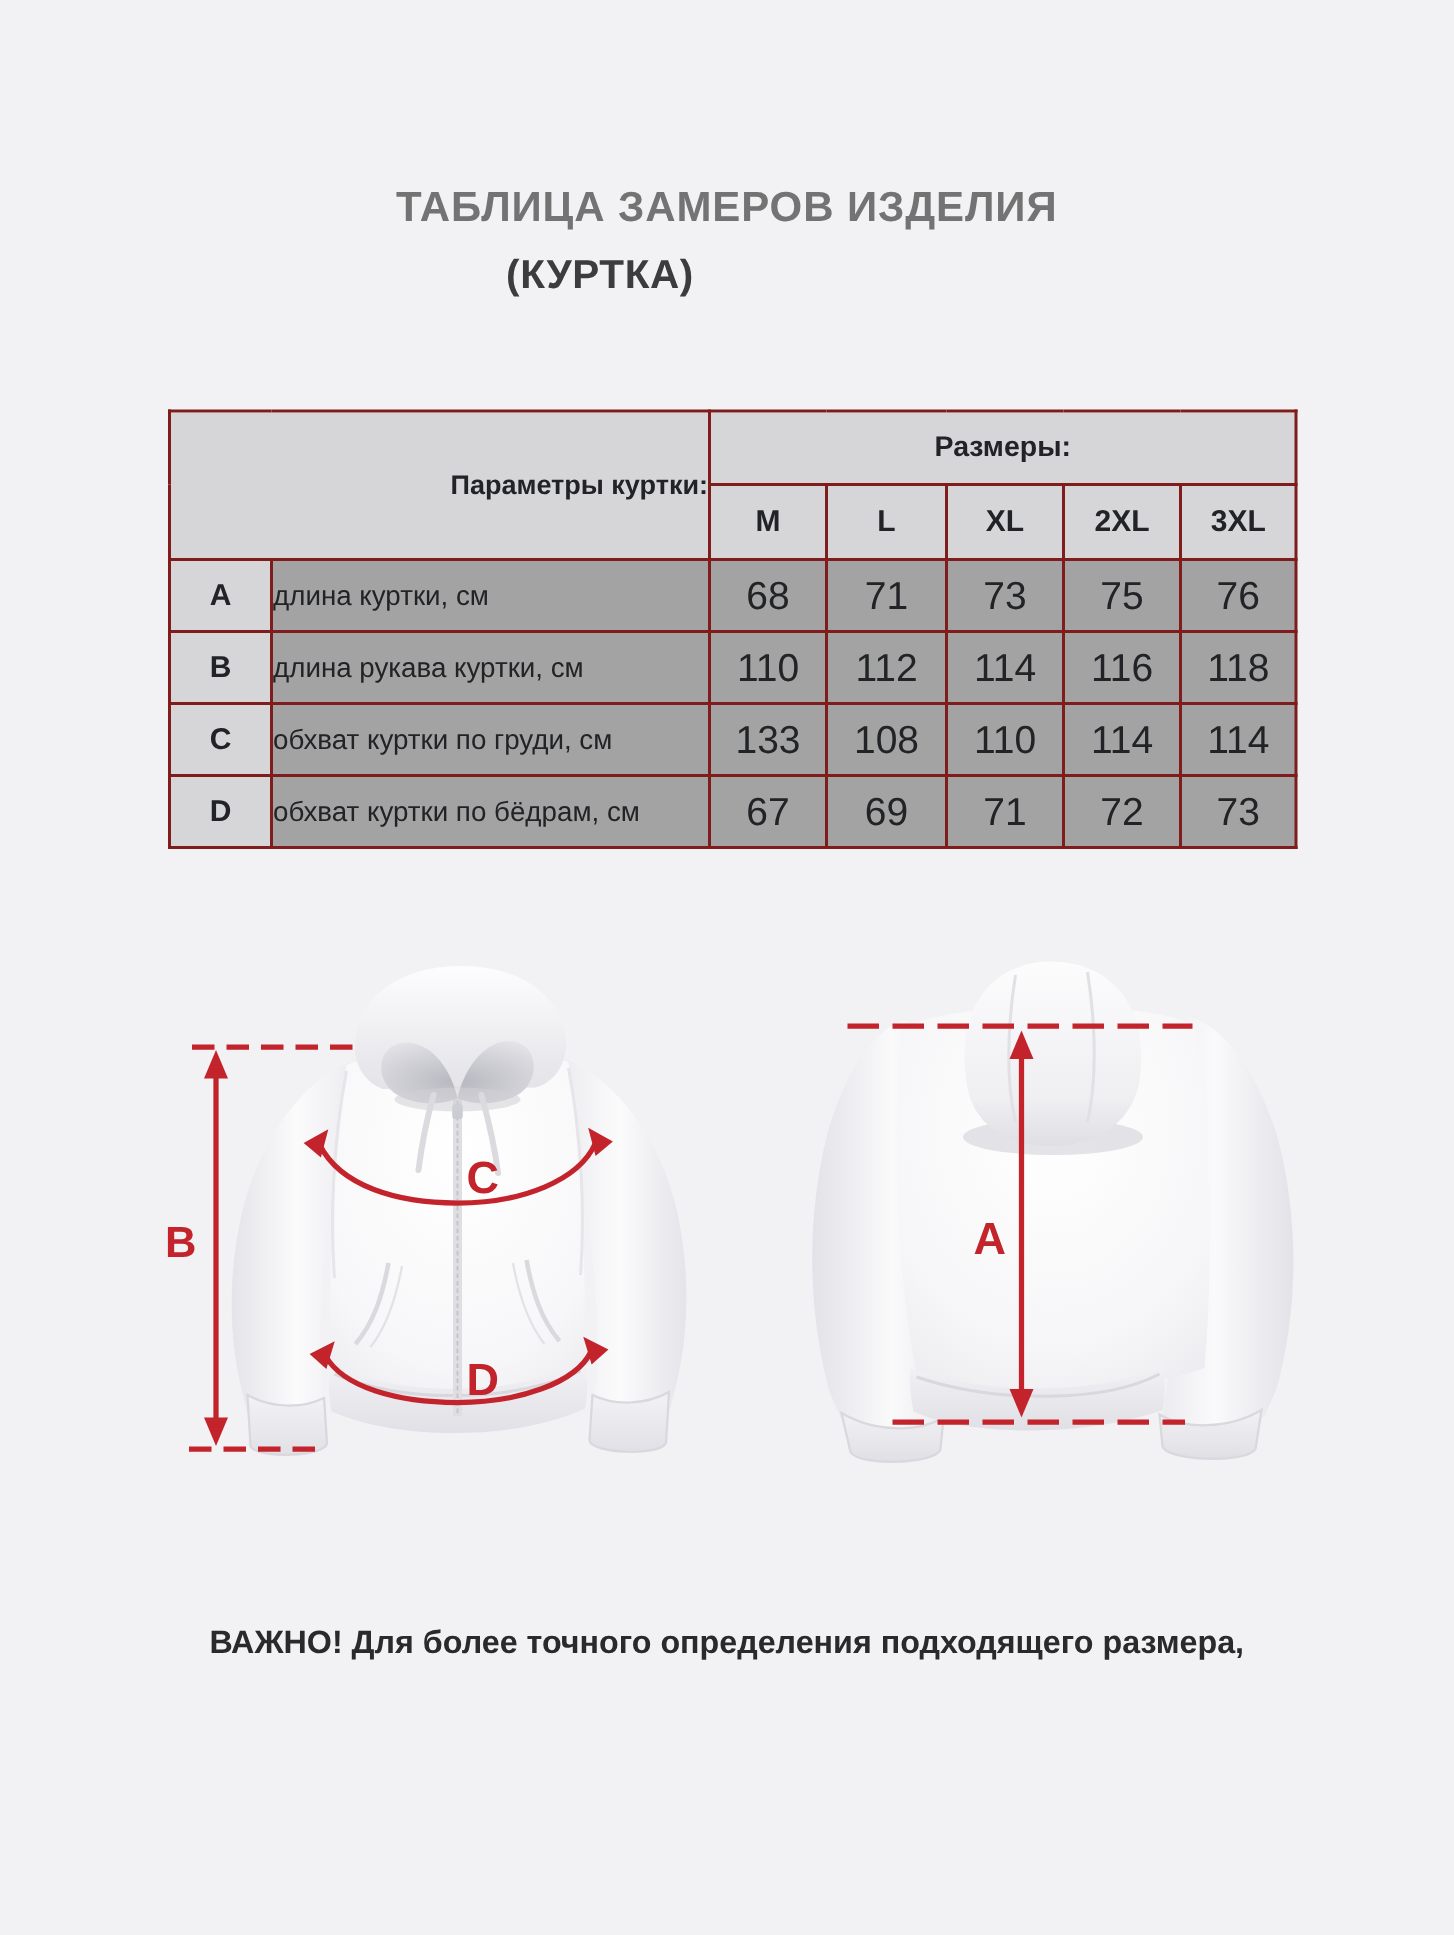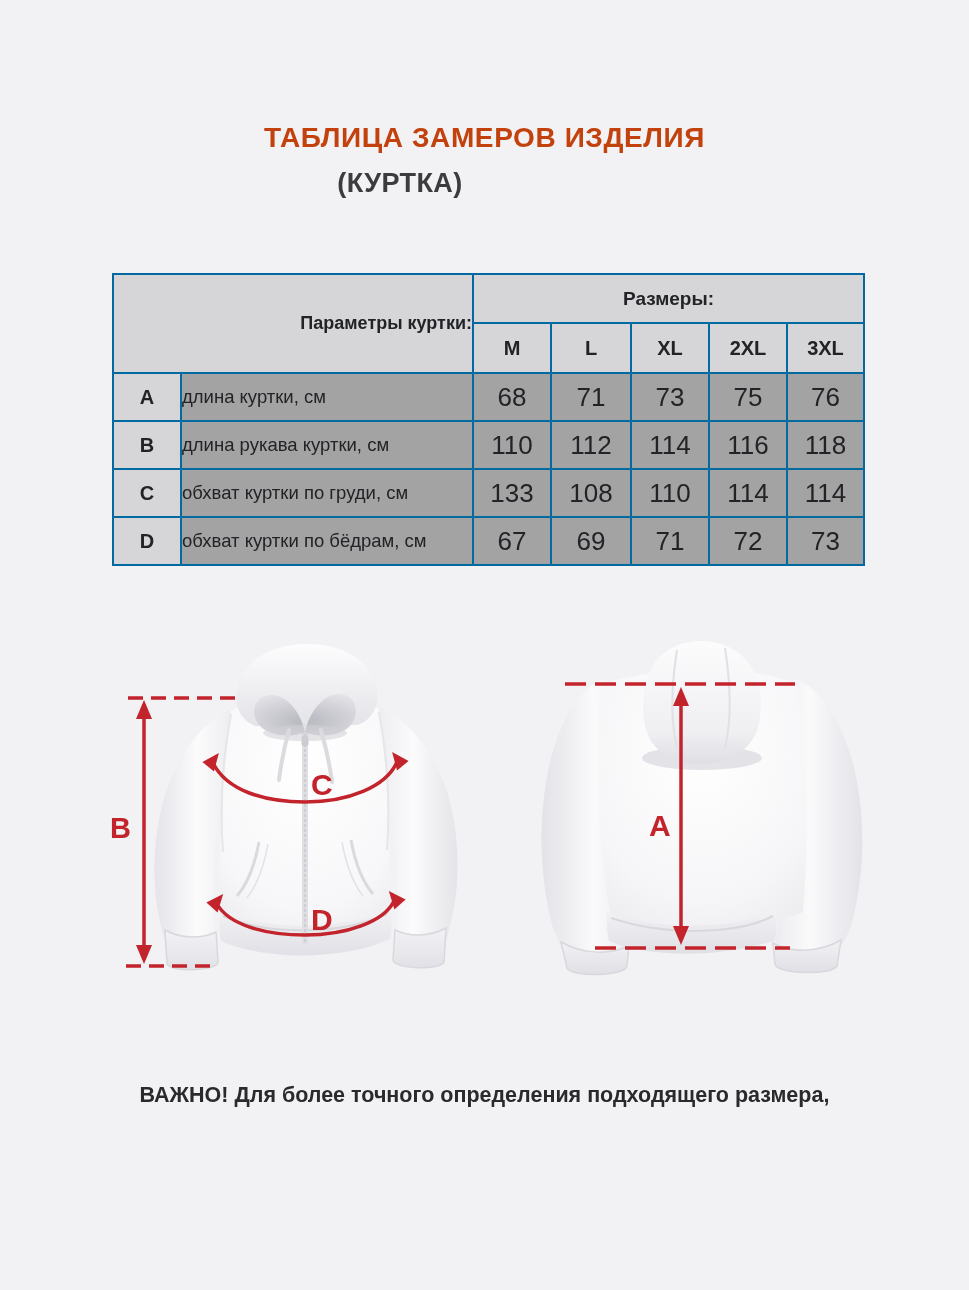--- a/index.html
+++ b/index.html
@@ -6,34 +6,34 @@
   body{
     width:969px;height:1290px;
     background:#F2F2F4;
     font-family:"Liberation Sans","DejaVu Sans",sans-serif;
     position:relative;overflow:hidden;
     -webkit-font-smoothing:antialiased;
   }
   .title{
     position:absolute;top:122px;left:0;width:969px;
     text-align:center;font-size:28px;font-weight:bold;
-    letter-spacing:.6px;color:#c2410c;margin:0;
+    letter-spacing:.6px;color:#737373;margin:0;
   }
   .subtitle{
     position:absolute;top:168px;left:0;width:800px;
     text-align:center;font-size:27px;font-weight:bold;
     letter-spacing:.4px;color:#3C3C3E;margin:0;
   }
   table.size-table{
     position:absolute;left:112px;top:273px;
     border-collapse:collapse;table-layout:fixed;
     width:751px;
   }
   table.size-table td,table.size-table th{
-    border:2px solid #0369a1;
+    border:2px solid #7f1d1d;
     color:#222326;
     overflow:hidden;
     padding:0;
   }
   .c-gray{background:#D6D6D8;}
   .c-light{background:#a3a3a3;}
   th.params{font-size:18px;font-weight:bold;text-align:right;}
   th.sizes-head{font-size:19px;font-weight:bold;text-align:center;height:47px;}
   th.size{font-size:20px;font-weight:bold;text-align:center;height:48px;}
   td.letter{font-size:20px;font-weight:bold;text-align:center;height:46px;}

